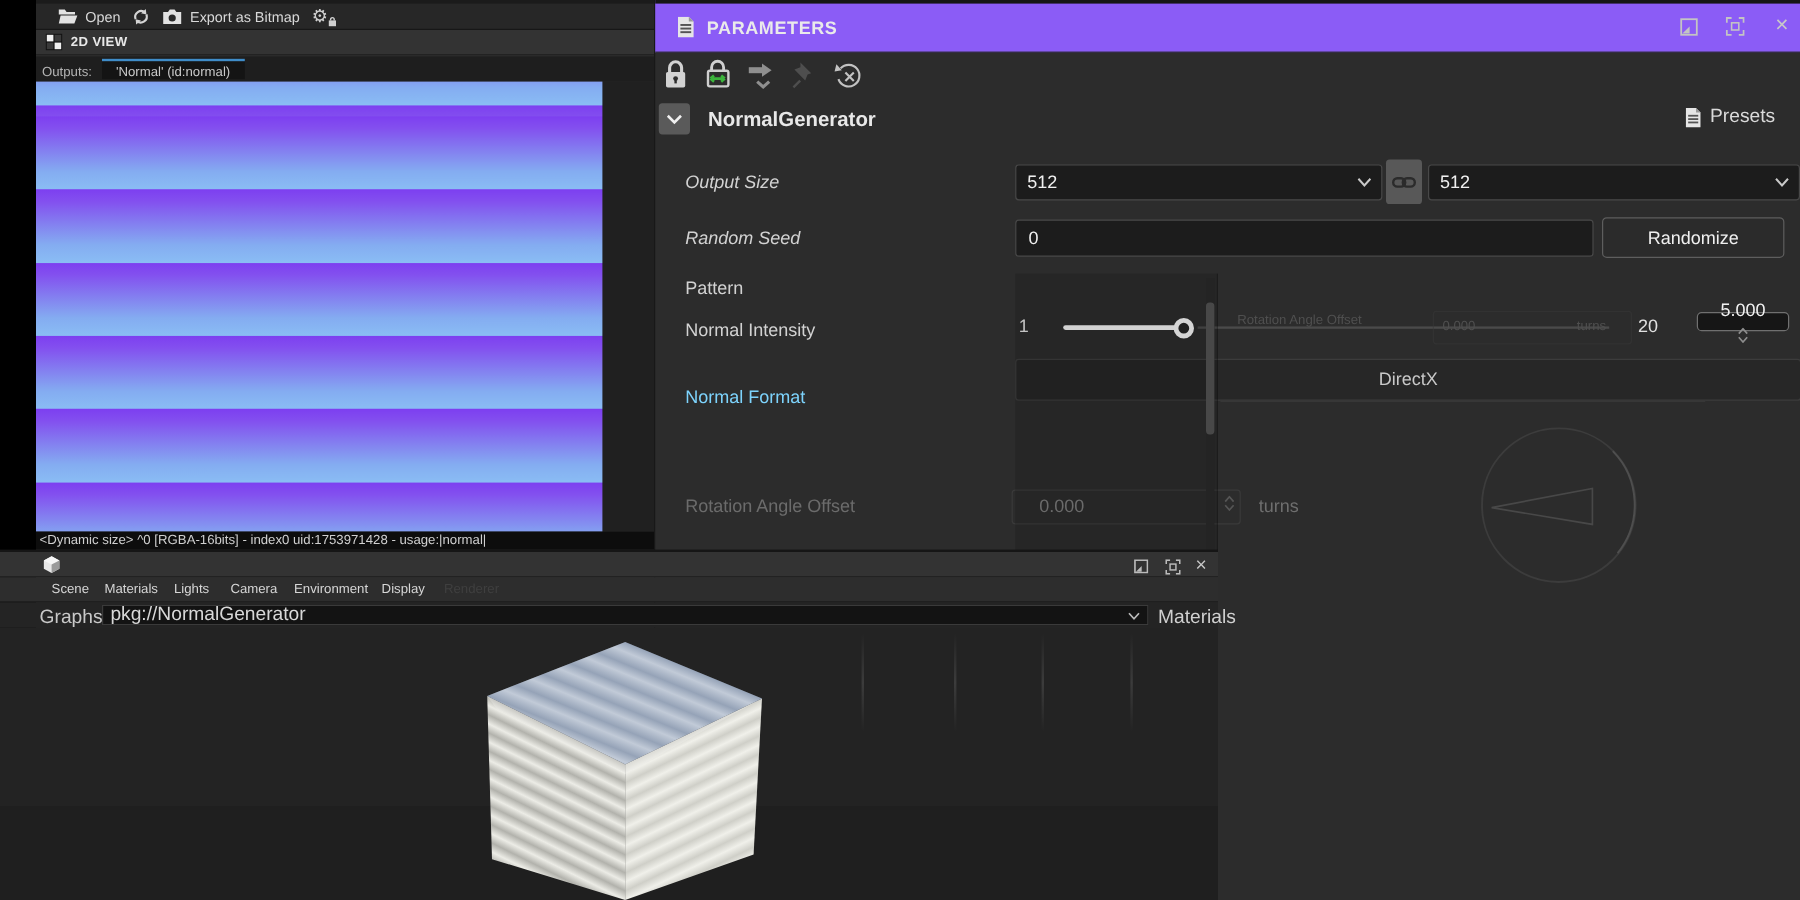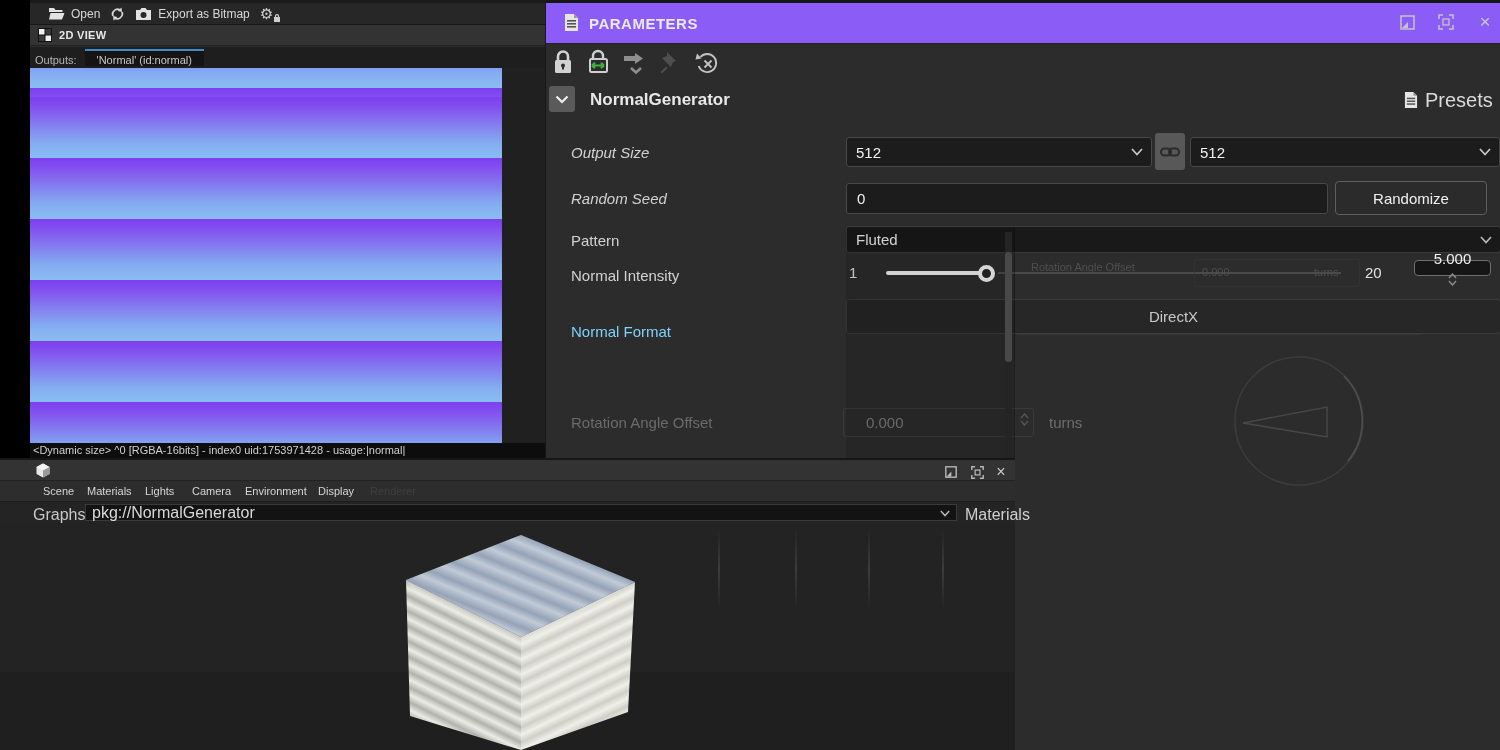--- a/index.html
+++ b/index.html
@@ -68,21 +68,21 @@
   .p-title .t { color:#eaeaea; font-size:15px; font-weight:bold; letter-spacing:.5px; }
   .win-btn { position:absolute; top:12px; width:20px; height:20px; display:flex;
     align-items:center; justify-content:center; color:#c8c8c8; }
   .p-iconrow { position:absolute; left:0; top:44px; width:955px; height:36px; }
   .p-iconrow .ic { position:absolute; top:5px; }
 
   .ng-chevbtn { position:absolute; left:3px; top:86px; width:26px; height:26px;
     background:#5a5a5a; border-radius:3px; display:flex; align-items:center; justify-content:center; }
   .ng-title { position:absolute; left:44px; top:90px; color:#e8e8e8; font-size:17px; font-weight:bold; }
   .presets { position:absolute; left:858px; top:89px; display:flex; align-items:center; gap:7px;
-    color:#dadada; font-size:20px; }
+    color:#dadada; font-size:16px; }
 
   .row-label { position:absolute; left:25px; color:#d2d2d2; font-size:15px; }
   .italic { font-style:italic; }
   .dim-label { color:#6b6b6b; }
 
   .dd { position:absolute; background:#1c1c1c; border:1px solid #484848; border-radius:3px;
     color:#f0f0f0; font-size:15px; display:flex; align-items:center; padding-left:9px; }
   .dd .chev { position:absolute; right:8px; top:50%; transform:translateY(-50%); color:#c9c9c9; }
   .inputbox { position:absolute; background:#1c1c1c; border:1px solid #484848; border-radius:3px;
     color:#f0f0f0; font-size:15px; display:flex; align-items:center; padding-left:10px; }
@@ -244,28 +244,20 @@
 
     <div class="row-label italic" style="top:190px;">Random Seed</div>
     <div class="inputbox" style="left:300px; top:183px; width:482px; height:31px;">
       <span>0</span>
     </div>
     <div class="btn" style="left:789px; top:181px; width:152px; height:34px;">
       <span>Randomize</span>
     </div>
 
     <div class="row-label" style="top:232px;">Pattern</div>
-    <div class="dd" style="left:300px; top:226px; width:655px; height:27px; background:#191919; border-color:#3c3c3c;">
-      <span>Fluted</span>
-      <span class="chev">
-          <svg width="12" height="8" viewBox="0 0 12 8">
-            <polyline points="1,1 6,6.5 11,1" fill="none" stroke="#b9b9b9" stroke-width="1.7"></polyline>
-          </svg>
-        </span>
-    </div>
 
     <div class="row-label" style="top:267px;">Normal Intensity</div>
     <div class="sl-min">1</div>
     <div class="sl-fill"></div>
     <div class="sl-rest"></div>
     <div class="ghost-text" style="left:485px; top:261px;">Rotation Angle Offset</div>
     <div class="ghost-box"></div>
     <div class="ghost-text" style="left:656px; top:266px;">0.000</div>
     <div class="ghost-text" style="left:768px; top:266px;">turns</div>
     <div class="sl-handle"></div>

